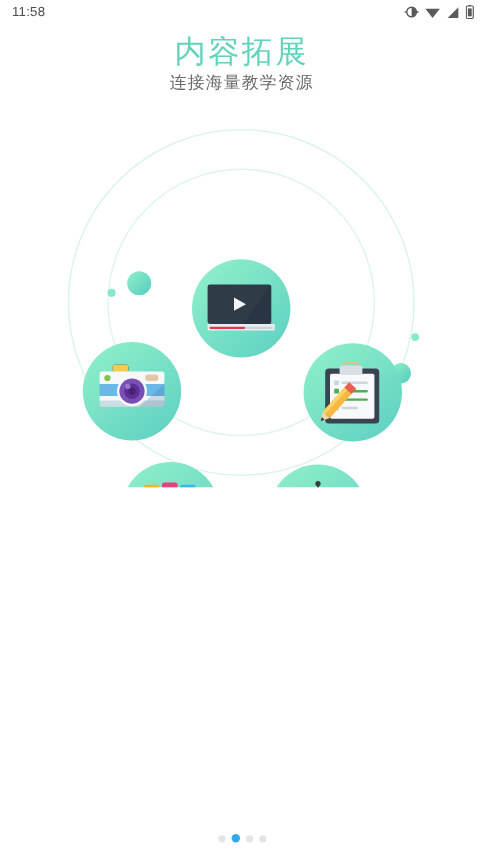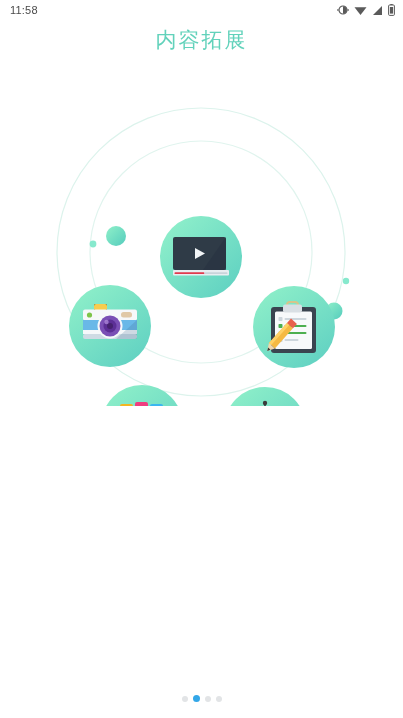--- a/index.html
+++ b/index.html
@@ -17,21 +17,21 @@
     display:flex; align-items:center; justify-content:space-between;
     padding:0 8px 0 10px;
   }
   .status-time { font-size:11px; color:#4a4a4a; letter-spacing:.2px; }
   .status-icons { display:flex; align-items:center; gap:5px; }
   .status-icons svg { display:block; }
 
   
   .title {
     position:absolute; top:26px; left:0; width:403px;
-    text-align:center; font-size:21px; color:#62d2bb; letter-spacing:2px;
+    text-align:center; font-size:26px; color:#62d2bb; letter-spacing:2px;
     font-family:"DejaVu Sans",sans-serif;
   }
   .subtitle {
     position:absolute; top:60px; left:0; width:403px;
     text-align:center; font-size:14px; color:#6b6b6b; letter-spacing:1px;
     font-family:"DejaVu Sans",sans-serif;
   }
 
   
   .illu { position:absolute; left:0; top:96px; width:403px; height:310px; }
@@ -75,20 +75,21 @@
         <svg width="7" height="12" viewBox="0 0 7 12">
           <rect x="2.3" y="0" width="2.4" height="1" fill="#5a5a5a"></rect>
           <rect x="0.6" y="1" width="5.8" height="10.4" rx="1" fill="none" stroke="#5a5a5a" stroke-width="1"></rect>
           <rect x="1.9" y="3" width="3.2" height="6.6" fill="#5a5a5a"></rect>
         </svg>
       </span>
     </span>
   </div>
 
   <div class="title" style="color: rgb(98, 210, 187);">内容拓展</div>
+  <div class="subtitle" style="color: rgb(107, 107, 107);">连接海量教学资源</div>
 
   <div class="illu">
     <svg width="403" height="310" viewBox="0 0 403 310">
       <defs>
         <linearGradient id="bub" x1="0" y1="0" x2="1" y2="1">
           <stop offset="0%" stop-color="#93f2cb"></stop>
           <stop offset="100%" stop-color="#5ccfc1"></stop>
         </linearGradient>
         <linearGradient id="bub2" x1="0.1" y1="0" x2="0.9" y2="1">
           <stop offset="0%" stop-color="#8ff0c9"></stop>

